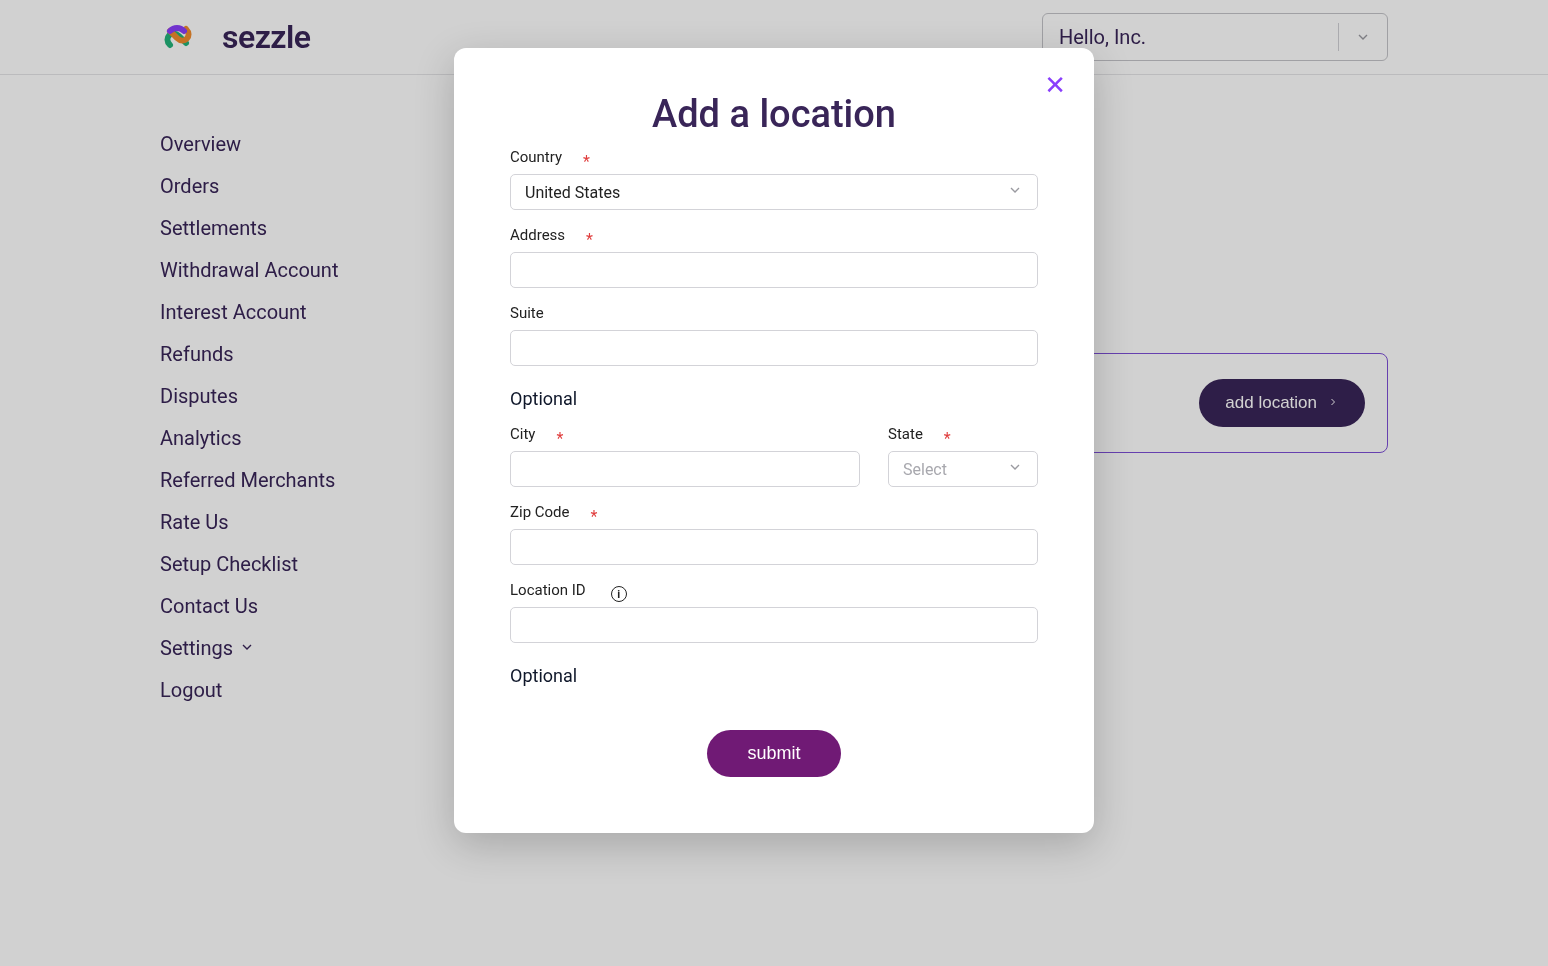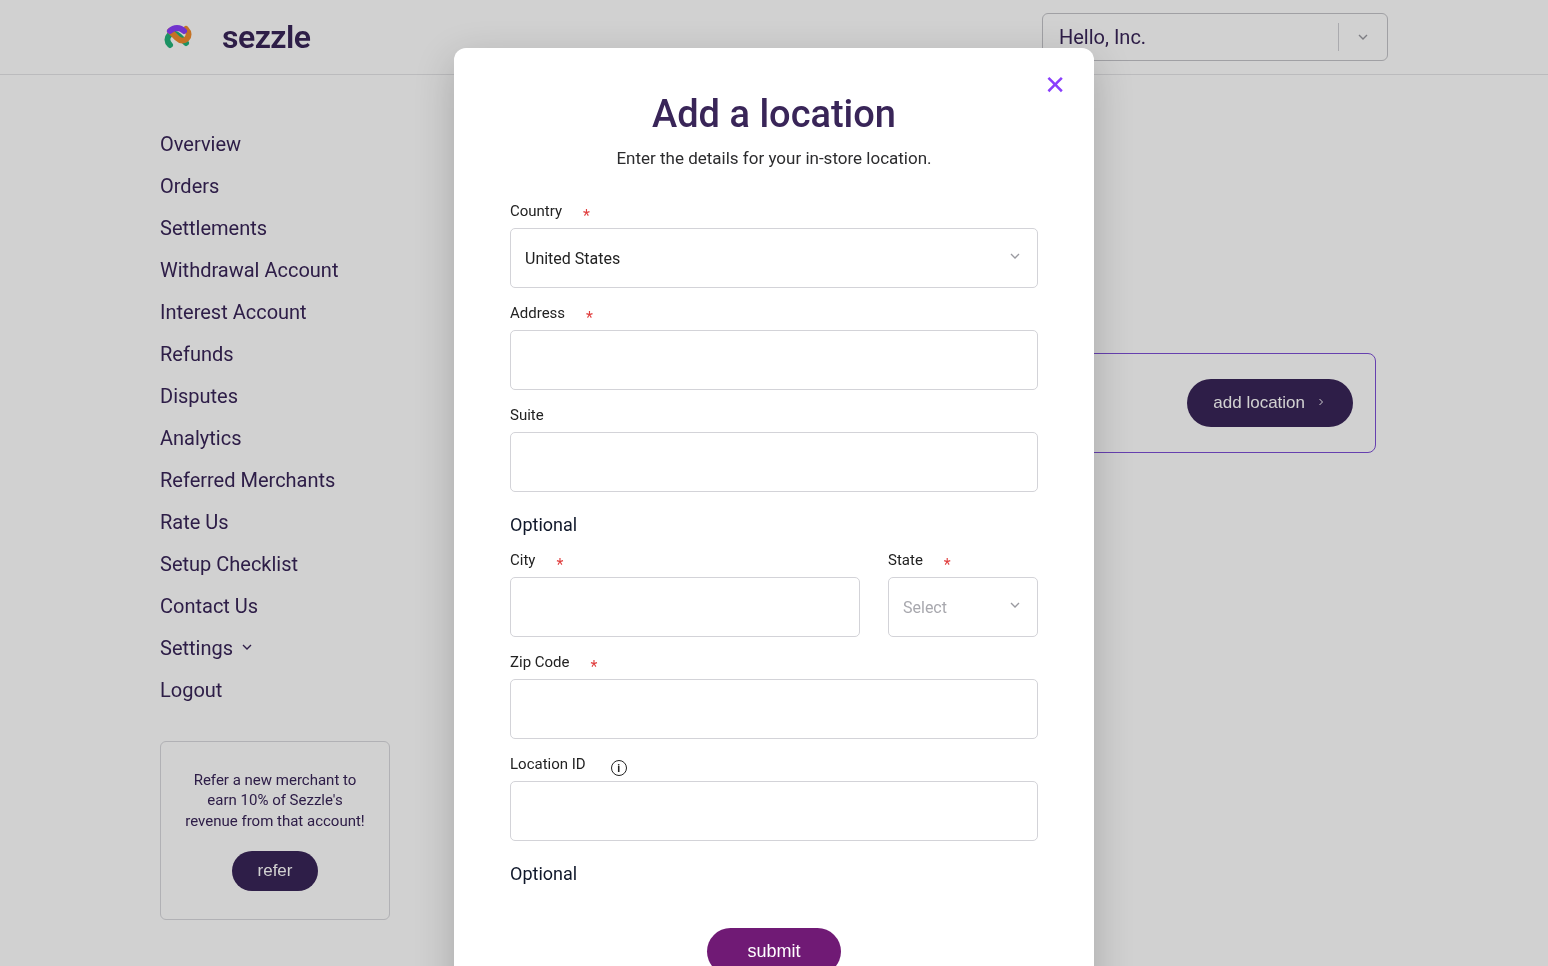--- a/index.html
+++ b/index.html
@@ -106,21 +106,21 @@
   .main-hint {
     font-size: 16px;
     color: #392558;
     position: absolute;
     top: 100px;
     left: 520px;
     white-space: nowrap;
   }
   .add-loc-tile {
     position: absolute;
-    right: 172px;
+    right: 160px;
     top: 278px;
     width: 520px;
     height: 100px;
     border: 1px solid #7d4fd6;
     border-radius: 8px;
     display:flex;
     align-items:center;
     justify-content:flex-end;
     padding: 0 22px;
   }
@@ -175,21 +175,21 @@
   .label-row { display:flex; align-items:center; gap:19px; }
   .label {
     font-size: 15px;
     color: #222;
     margin-bottom: 8px;
     display:inline-block;
   }
   .req { color: #e03e3e; margin-left: 2px; }
   .input, .select {
     width: 100%;
-    height: 60px;
+    height: 36px;
     border: 1px solid #d3d3d8;
     border-radius: 5px;
     padding: 0 14px;
     font-size: 16px;
     background:#fff;
     color:#222;
     gap:40px;
   }
   .select {
     display:flex; align-items:center; justify-content:space-between;
@@ -286,44 +286,39 @@
         <li>
           <span>Settings</span>
           <span><svg class="chev" viewBox="0 0 24 24" style="width:16px;height:16px">
                 <path d="M6 9l6 6 6-6" style="stroke:#392558"></path>
               </svg></span>
         </li>
         <li>
             <span>Logout</span>
           </li>
       </ul>
-      <div class="refer-box">
-        <p>Refer a new merchant to earn 10% of Sezzle's revenue from that account!</p>
-        <button class="refer-btn">refer</button>
-      </div>
     </div>
 
     <div class="main">
       <div class="main-hint">ion.</div>
       <div class="add-loc-tile">
         <button class="add-loc-btn">
           <span>add location</span>
           <span><svg class="chevr" width="12" height="12" viewBox="0 0 24 24">
                 <path d="M9 6l6 6-6 6"></path>
               </svg></span>
         </button>
       </div>
     </div>
   </div>
 
   <div class="overlay">
     <div class="modal">
       <div class="modal-close">✕</div>
       <h1>Add a location</h1>
-      <div class="sub">Enter the details for your in-store location.</div>
 
       <div class="field">
         <div class="label-row">
           <span class="label">Country</span>
             <span class="req">*</span>
         </div>
         <div class="select">
           <span>United States</span>
           <span class="caret-wrap">
               <span class="sep2"></span>

